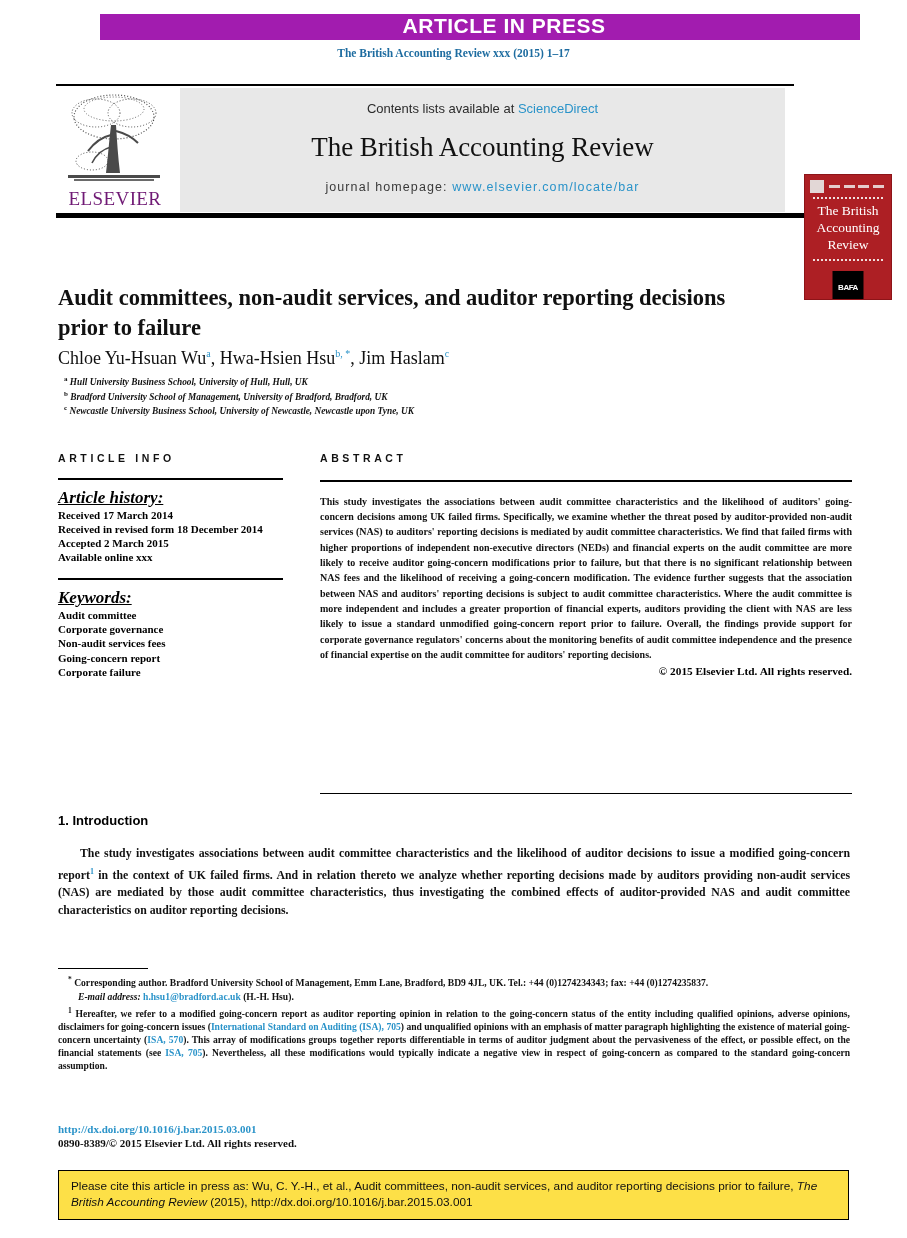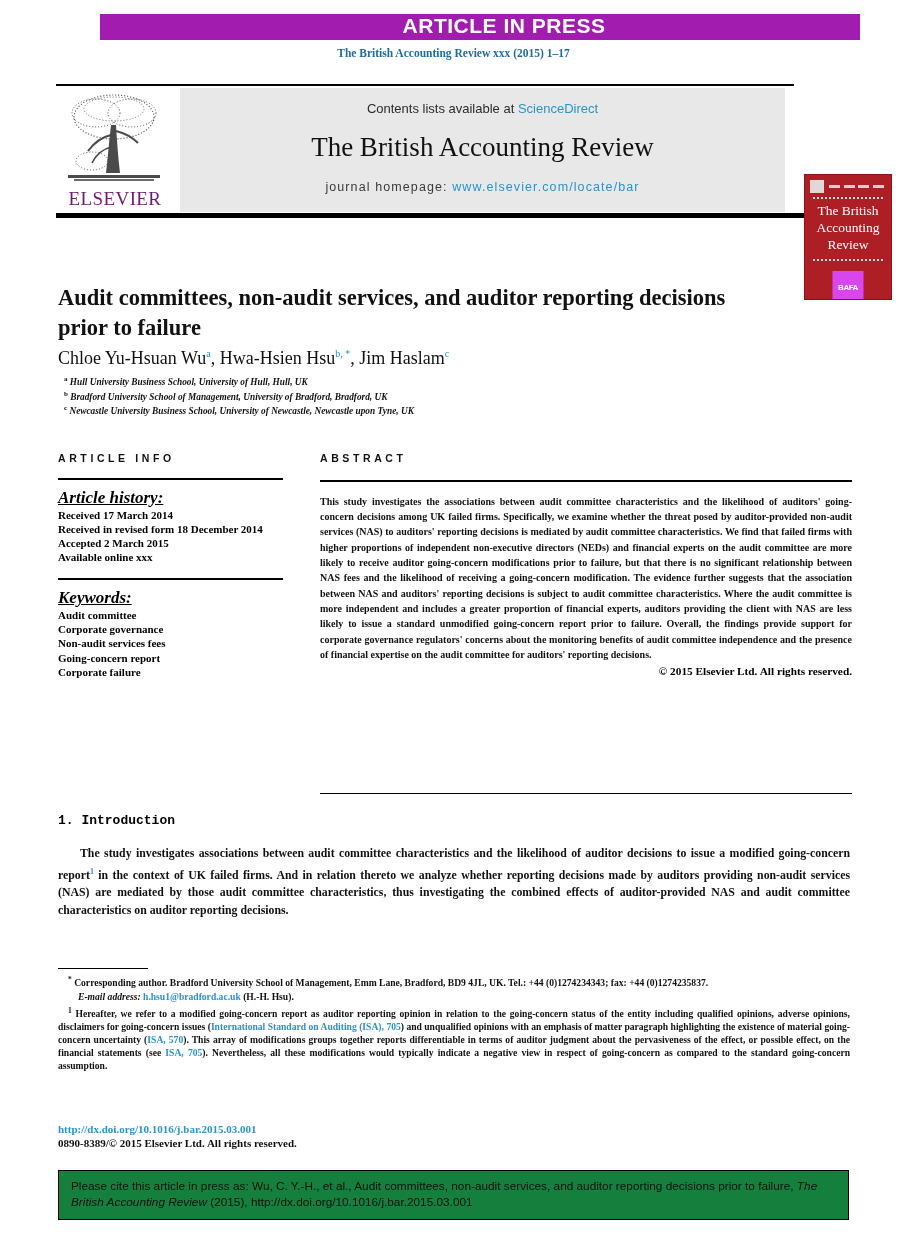--- a/index.html
+++ b/index.html
@@ -214,21 +214,21 @@
     line-height: 17px;
     color: #ffffff;
   }
   .cover-badge {
     position: absolute;
     left: 50%;
     transform: translateX(-50%);
     top: 96px;
     width: 31px;
     height: 33px;
-    background: #d946ef;
+    background: #000000;
     color: #ffffff;
     font-family: "Liberation Sans", sans-serif;
     font-size: 8px;
     font-weight: bold;
     display: flex;
     align-items: center;
     justify-content: center;
     letter-spacing: -0.5px;
   }
 
@@ -344,21 +344,21 @@
     width: 532px;
     height: 1.4px;
     background: #000;
   }
 
   
   .intro-head {
     position: absolute;
     left: 58px;
     top: 813px;
-    font-family: Liberation Mono, monospace;
+    font-family: Liberation Sans, sans-serif;
     font-weight: bold;
     font-size: 13px;
   }
   .intro-body {
     position: absolute;
     left: 58px;
     top: 845px;
     width: 792px;
     font-family: "Liberation Serif", serif;
     font-weight: bold;
@@ -423,21 +423,21 @@
     color: #111;
   }
 
   
   .cite-box {
     position: absolute;
     left: 58px;
     top: 1170px;
     width: 791px;
     height: 50px;
-    background: #15803d;
+    background: #fde047;
     border: 1.6px solid #000;
     box-sizing: border-box;
     padding: 7px 12px 0 12px;
   }
   .cite-text {
     font-family: "Liberation Sans", sans-serif;
     font-size: 11.8px;
     line-height: 16px;
     color: #111;
   }

